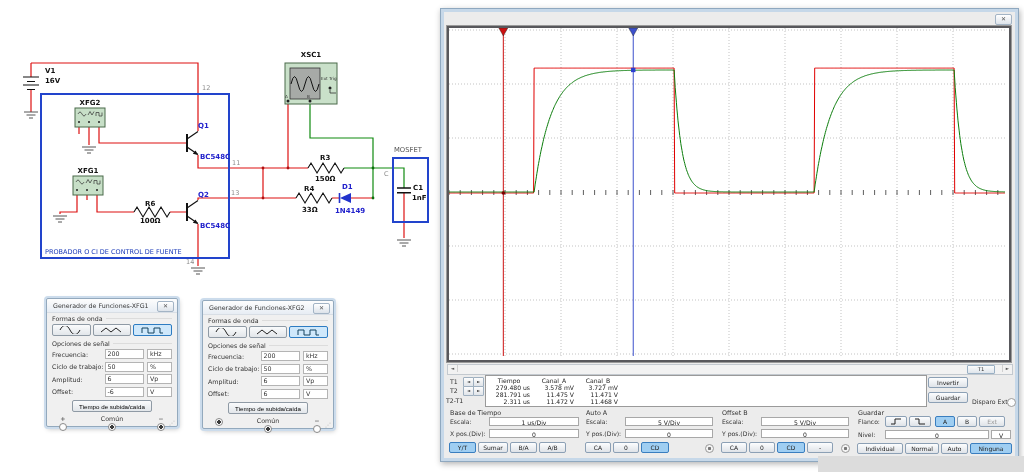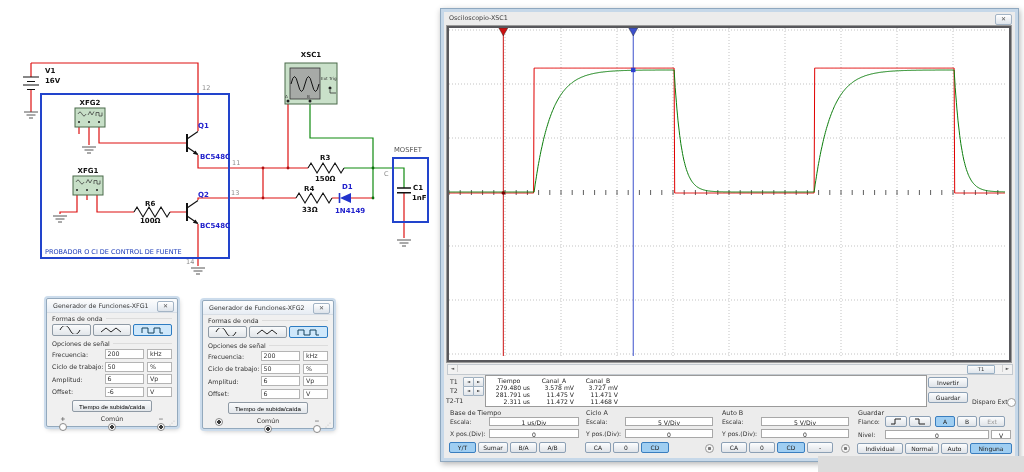--- a/index.html
+++ b/index.html
@@ -367,23 +367,20 @@
       </div>
       <div class="term">
         <span>−</span>
           <span class="ring"></span>
       </div>
     </div>
     <span class="grip">⋰</span>
   </div>
 
   <div id="scope-window">
-    <div class="sc-title">
-      <span>Osciloscopio-XSC1</span>
-    </div>
     <span class="sc-close" style="position:absolute;right:6px;top:5px;">✕</span>
 
     <div class="sc-screen">
       <svg id="scope-screen-svg" width="556" height="328">
           <g>
             <line x1="56" y1="0" x2="56" y2="328" stroke="#b4b4b4" stroke-width="0.8" stroke-dasharray="1,2"></line>
             <line x1="112" y1="0" x2="112" y2="328" stroke="#b4b4b4" stroke-width="0.8" stroke-dasharray="1,2"></line>
             <line x1="168" y1="0" x2="168" y2="328" stroke="#b4b4b4" stroke-width="0.8" stroke-dasharray="1,2"></line>
             <line x1="224" y1="0" x2="224" y2="328" stroke="#b4b4b4" stroke-width="0.8" stroke-dasharray="1,2"></line>
             <line x1="280" y1="0" x2="280" y2="328" stroke="#b4b4b4" stroke-width="0.8" stroke-dasharray="1,2"></line>
@@ -507,33 +504,33 @@
         <span class="gbox" style="left:40px;top:10px;width:90px;">1 us/Div</span>
         <span class="glbl" style="left:1px;top:23px;">X pos.(Div):</span>
         <span class="gbox" style="left:40px;top:22px;width:90px;">0</span>
         <span class="sbtn sel" style="left:0px;top:35px;width:27px;">Y/T</span>
         <span class="sbtn" style="left:29px;top:35px;width:30px;">Sumar</span>
         <span class="sbtn" style="left:61px;top:35px;width:27px;">B/A</span>
         <span class="sbtn" style="left:90px;top:35px;width:27px;">A/B</span>
       </div>
 
       <div class="ctlg" style="left:144px;width:134px;">
-        <div class="gtitle">Ciclo A</div>
+        <div class="gtitle">Auto A</div>
         <span class="glbl" style="left:1px;top:11px;">Escala:</span>
         <span class="gbox" style="left:40px;top:10px;width:88px;">5 V/Div</span>
         <span class="glbl" style="left:1px;top:23px;">Y pos.(Div):</span>
         <span class="gbox" style="left:40px;top:22px;width:88px;">0</span>
         <span class="sbtn" style="left:0px;top:35px;width:26px;">CA</span>
         <span class="sbtn" style="left:28px;top:35px;width:26px;">0</span>
         <span class="sbtn sel" style="left:56px;top:35px;width:28px;">CD</span>
         <span class="probe" style="left:120px;top:37px;"></span>
       </div>
 
       <div class="ctlg" style="left:280px;width:134px;">
-        <div class="gtitle">Auto B</div>
+        <div class="gtitle">Offset B</div>
         <span class="glbl" style="left:1px;top:11px;">Escala:</span>
         <span class="gbox" style="left:40px;top:10px;width:88px;">5 V/Div</span>
         <span class="glbl" style="left:1px;top:23px;">Y pos.(Div):</span>
         <span class="gbox" style="left:40px;top:22px;width:88px;">0</span>
         <span class="sbtn" style="left:0px;top:35px;width:26px;">CA</span>
         <span class="sbtn" style="left:28px;top:35px;width:26px;">0</span>
         <span class="sbtn sel" style="left:56px;top:35px;width:28px;">CD</span>
         <span class="sbtn" style="left:86px;top:35px;width:26px;">-</span>
         <span class="probe" style="left:120px;top:37px;"></span>
       </div>

